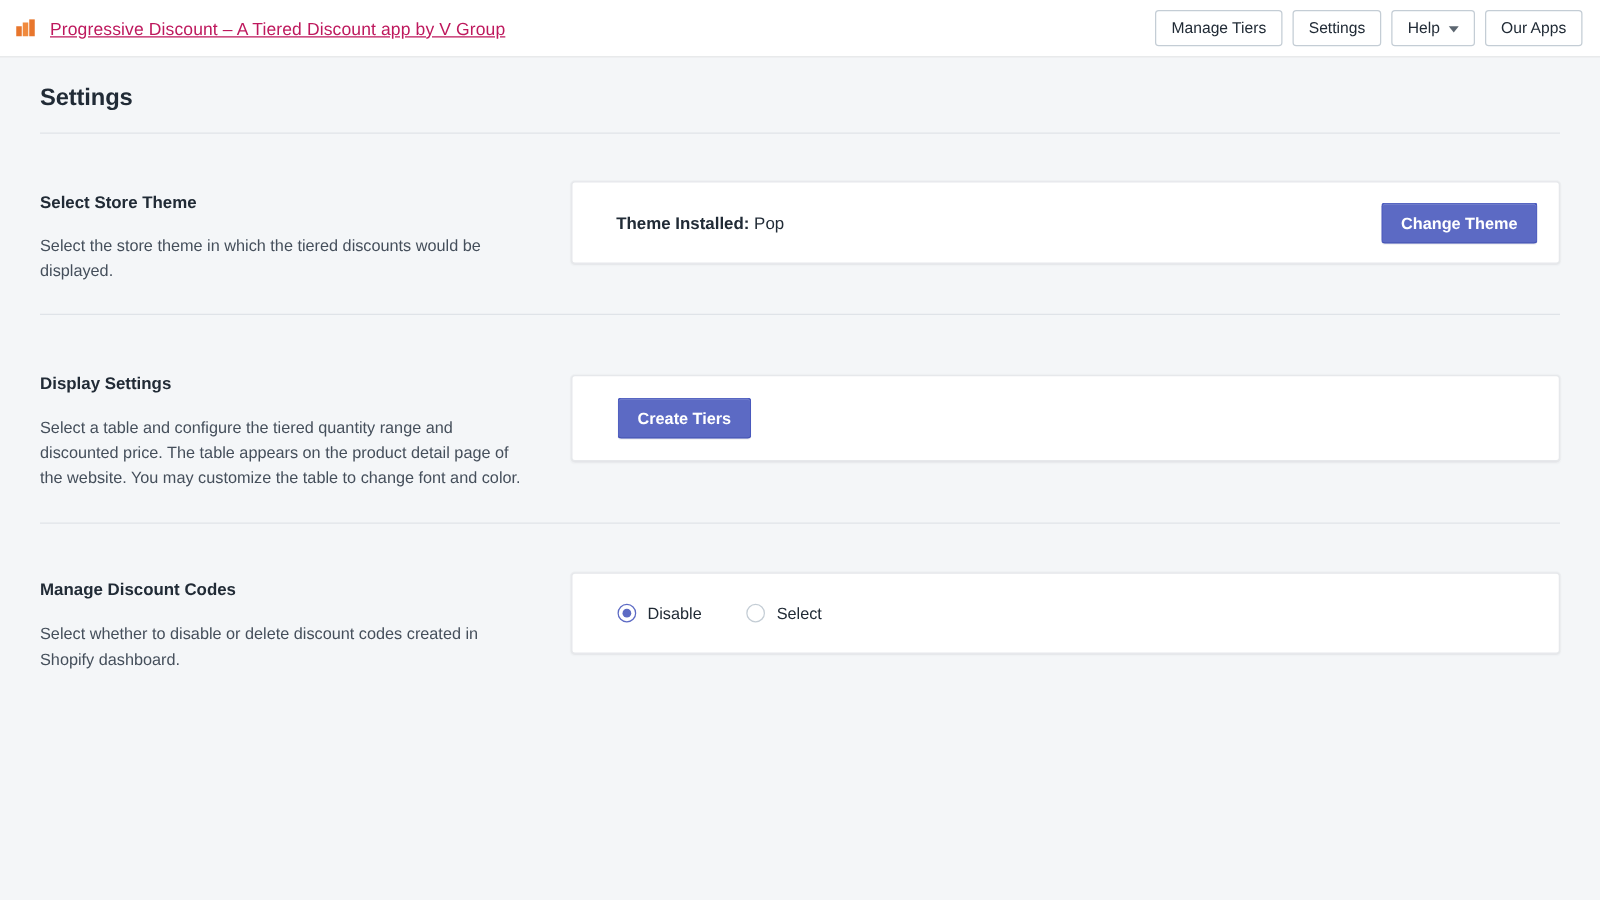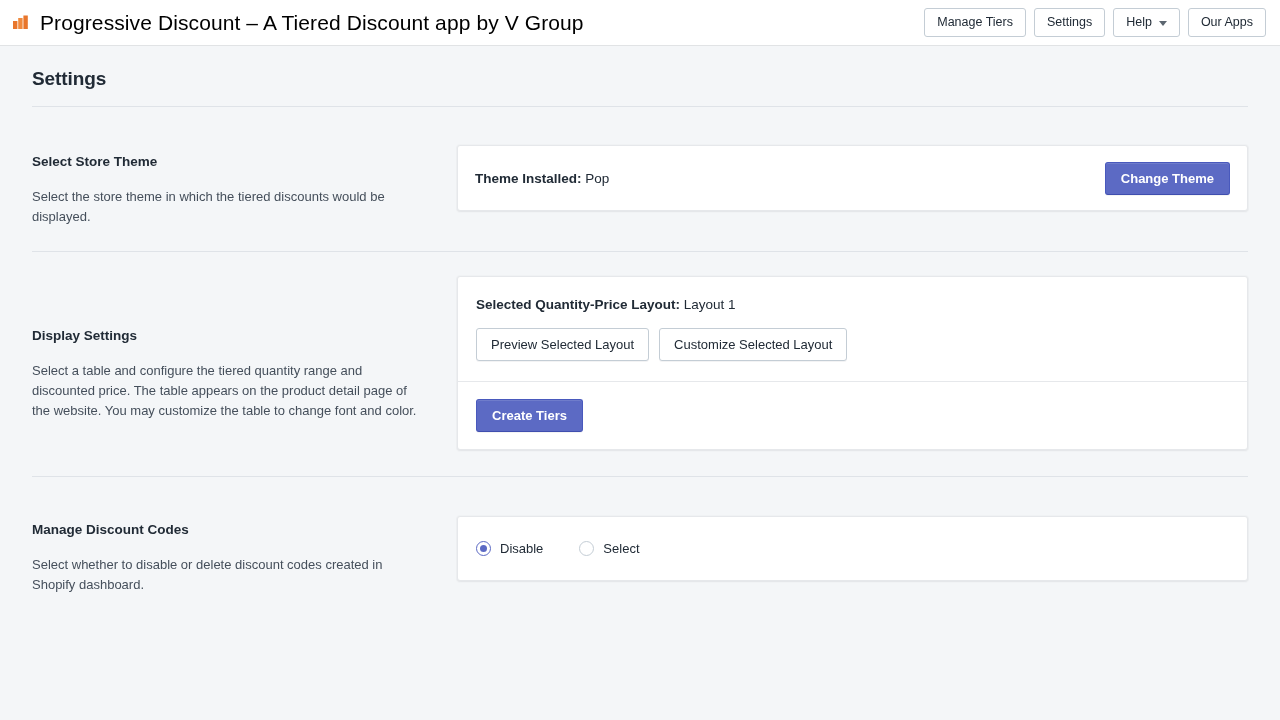--- a/index.html
+++ b/index.html
@@ -37,25 +37,26 @@
   }
 
   .app-icon {
     width: 18px;
     height: 18px;
     flex: 0 0 auto;
     display: block;
   }
 
   .app-title {
-    font-size: 21px;
-    color: #000000;
+    font-size: 14px;
+    color: #be185d;
     font-weight: 400;
     white-space: nowrap;
     letter-spacing: 0.1px;
+    text-decoration: underline;
   }
 
   .topbar-right {
     display: flex;
     align-items: center;
     gap: 8px;
     flex: 0 0 auto;
   }
 
   .tb-btn {
@@ -131,20 +132,21 @@
   .section-body {
     flex: 1 1 auto;
     min-width: 0;
   }
 
   .card {
     background: #ffffff;
     border: 1px solid #e6e8eb;
     border-radius: 3px;
     box-shadow: 0 0 0 1px rgba(63,63,68,0.02), 0 1px 2px 0 rgba(63,63,68,0.07);
+    padding-left: 18px;
   }
 
   .card-section {
     padding: 20px 18px;
   }
 
   .card-section + .card-section {
     border-top: 1px solid #e6e8eb;
   }
 
@@ -326,30 +328,20 @@
   <div class="page-divider"></div>
 
   <div class="section s2">
     <div class="section-head">
       <div class="section-title">Display Settings</div>
       <div class="section-desc">Select a table and configure the tiered quantity range and discounted price. The table appears on the product detail page of the website. You may customize the table to change font and color.</div>
     </div>
     <div class="section-body">
       <div class="card">
 
-        <div class="card-section">
-          <div class="layout-label">
-            <b>Selected Quantity-Price Layout:</b>
-            <span>Layout 1</span>
-          </div>
-          <div class="btn-row">
-            <button class="btn-secondary">Preview Selected Layout</button>
-            <button class="btn-secondary">Customize Selected Layout</button>
-          </div>
-        </div>
 
         <div class="card-section card-section-sub">
           <div class="btn-row">
             <button class="btn-primary">Create Tiers</button>
           </div>
         </div>
 
       </div>
     </div>
   </div>

